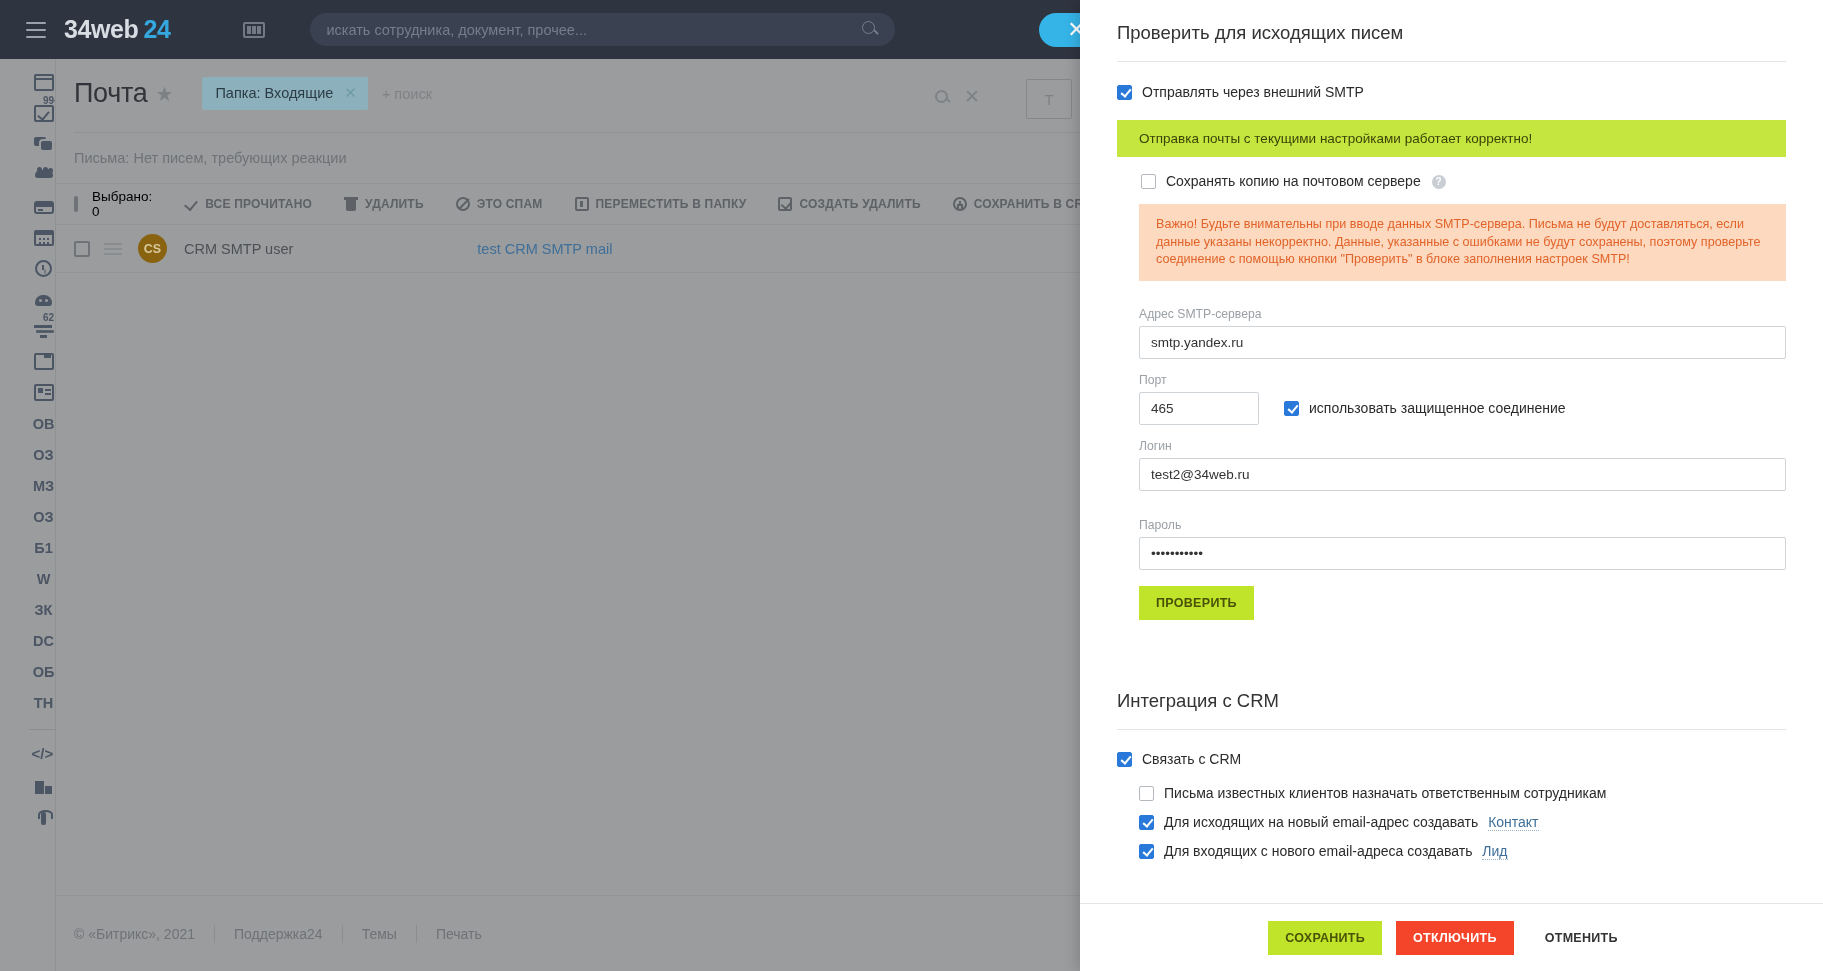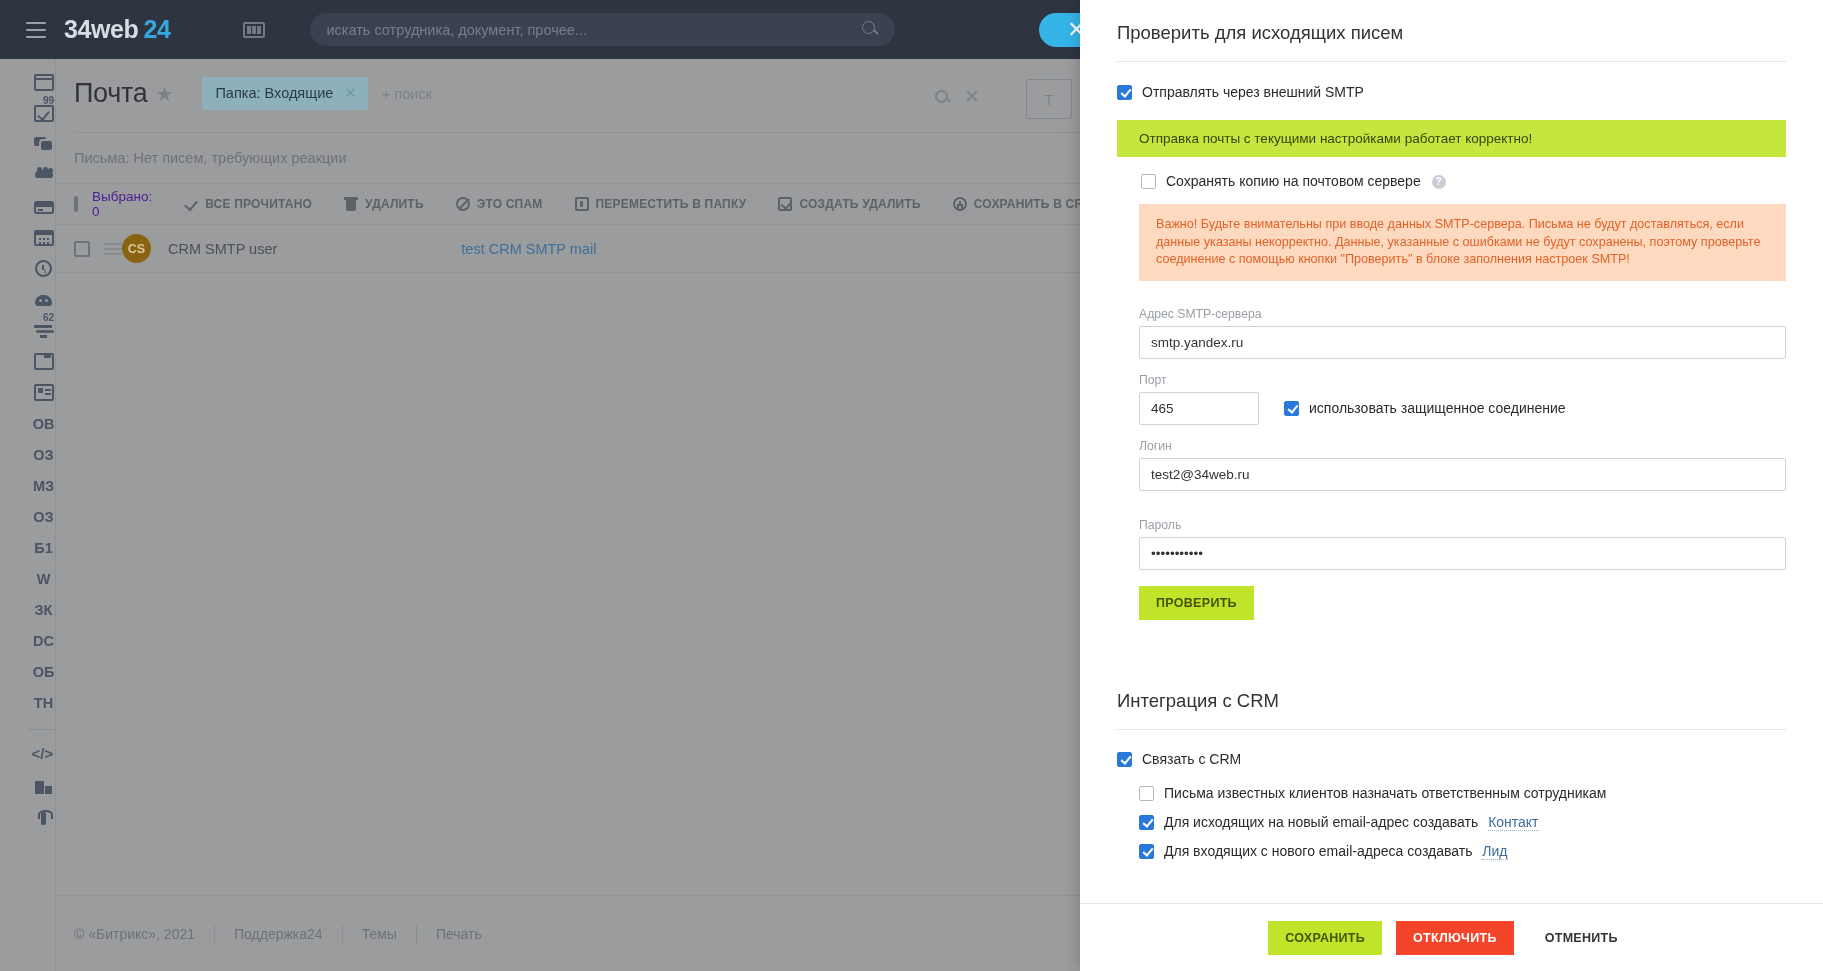--- a/index.html
+++ b/index.html
@@ -180,21 +180,21 @@
   .head-rule { height: 1px; background: #8f9193; margin: 22px 0 0 18px; }
   .sub-note { padding: 17px 0 17px 18px; color: #6f7276; font-size: 14.5px; }
 
   .toolbar {
     height: 42px; border-top: 1px solid #929496; border-bottom: 1px solid #929496;
     display: flex; align-items: center; padding-left: 18px; gap: 0; overflow: hidden;
   }
   .tb-check {
     width: 16px; height: 16px; border: 2px solid #6f7276; border-radius: 2px;
   }
-  .tb-count { color: #4c1d95; font-size: 13.5px; margin-left: 14px; margin-right: 16px; }
+  .tb-count { color: #000000; font-size: 13.5px; margin-left: 14px; margin-right: 16px; }
   .tb-div { width: 1px; height: 22px; background: #8d8f91; }
   .tb-btn {
     display: flex; align-items: center; gap: 7px; color: #5e6165;
     font-size: 12px; font-weight: bold; letter-spacing: 0.2px;
     padding: 0 16px; white-space: nowrap; cursor: pointer;
   }
   .tb-ico { width: 14px; height: 14px; position: relative; flex: none; }
   .tb-ico.tick:before {
     content:''; position:absolute; left:3px; top:1px; width:6px; height:10px;
     border-right:2px solid #5e6165; border-bottom:2px solid #5e6165; transform:rotate(40deg);
@@ -217,21 +217,21 @@
   }
 
   .mail-row {
     height: 48px; display: flex; align-items: center; padding-left: 18px;
     border-bottom: 1px solid #929496;
   }
   .mr-check { width: 16px; height: 16px; border: 2px solid #6f7276; border-radius: 2px; }
   .mr-lines { margin-left: 14px; width: 18px; display:flex; flex-direction:column; gap:3px; }
   .mr-lines i { height: 2px; background: #8a8d90; display: block; }
   .avatar {
-    width: 29px; height: 29px; border-radius: 50%;
+    margin-left: 16px; width: 29px; height: 29px; border-radius: 50%;
     background: #8a6310; color: #d8c89c; font-size: 12.5px; font-weight: bold;
     display: flex; align-items: center; justify-content: center;
   }
   .mr-name { margin-left: 17px; color: #4d5054; font-size: 14.5px; }
   .mr-subject { margin-left: 184px; color: #3f6f99; font-size: 14.5px; }
 
   .foot {
     position: absolute; bottom: 0; left: 0; right: 0; height: 76px;
     display: flex; align-items: center; padding-left: 18px; gap: 0;
     border-top: 1px solid #929496;

